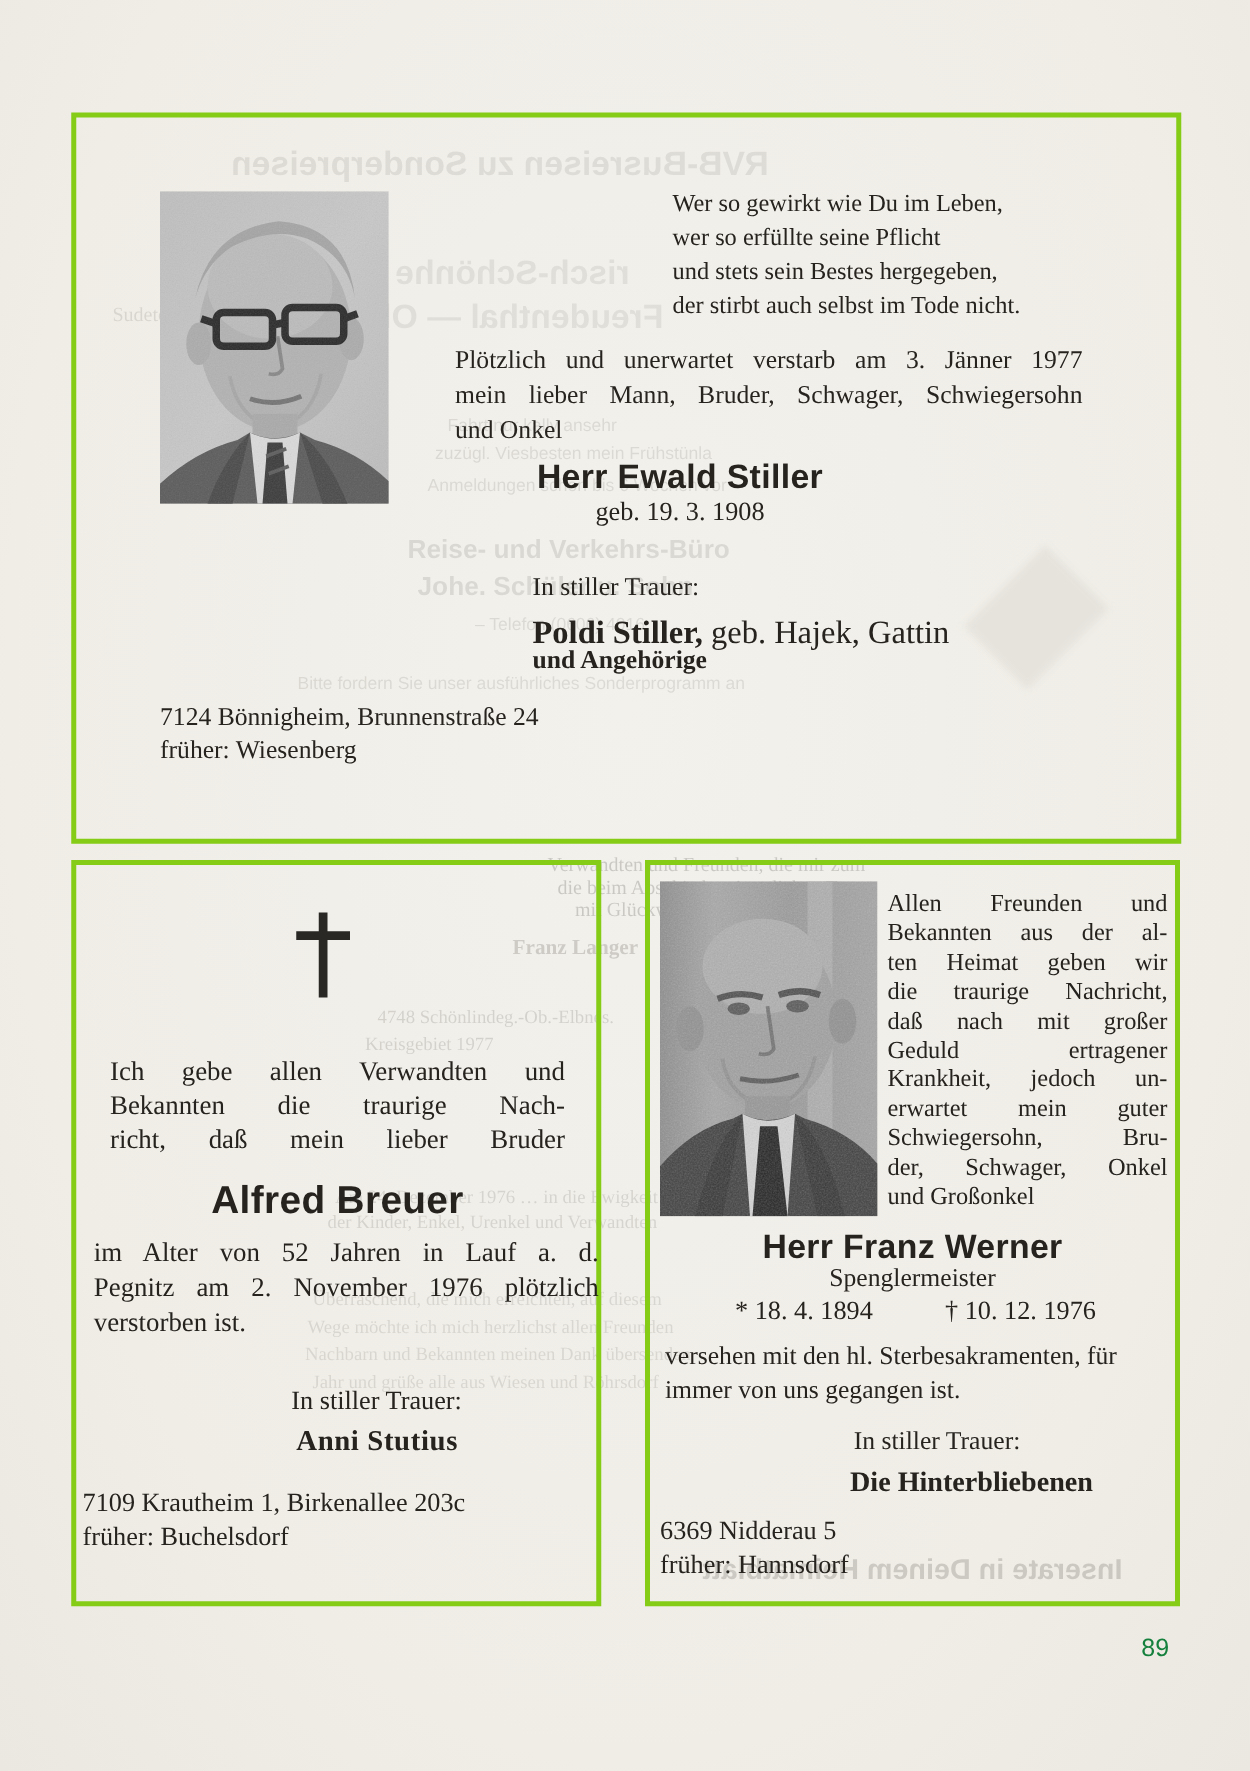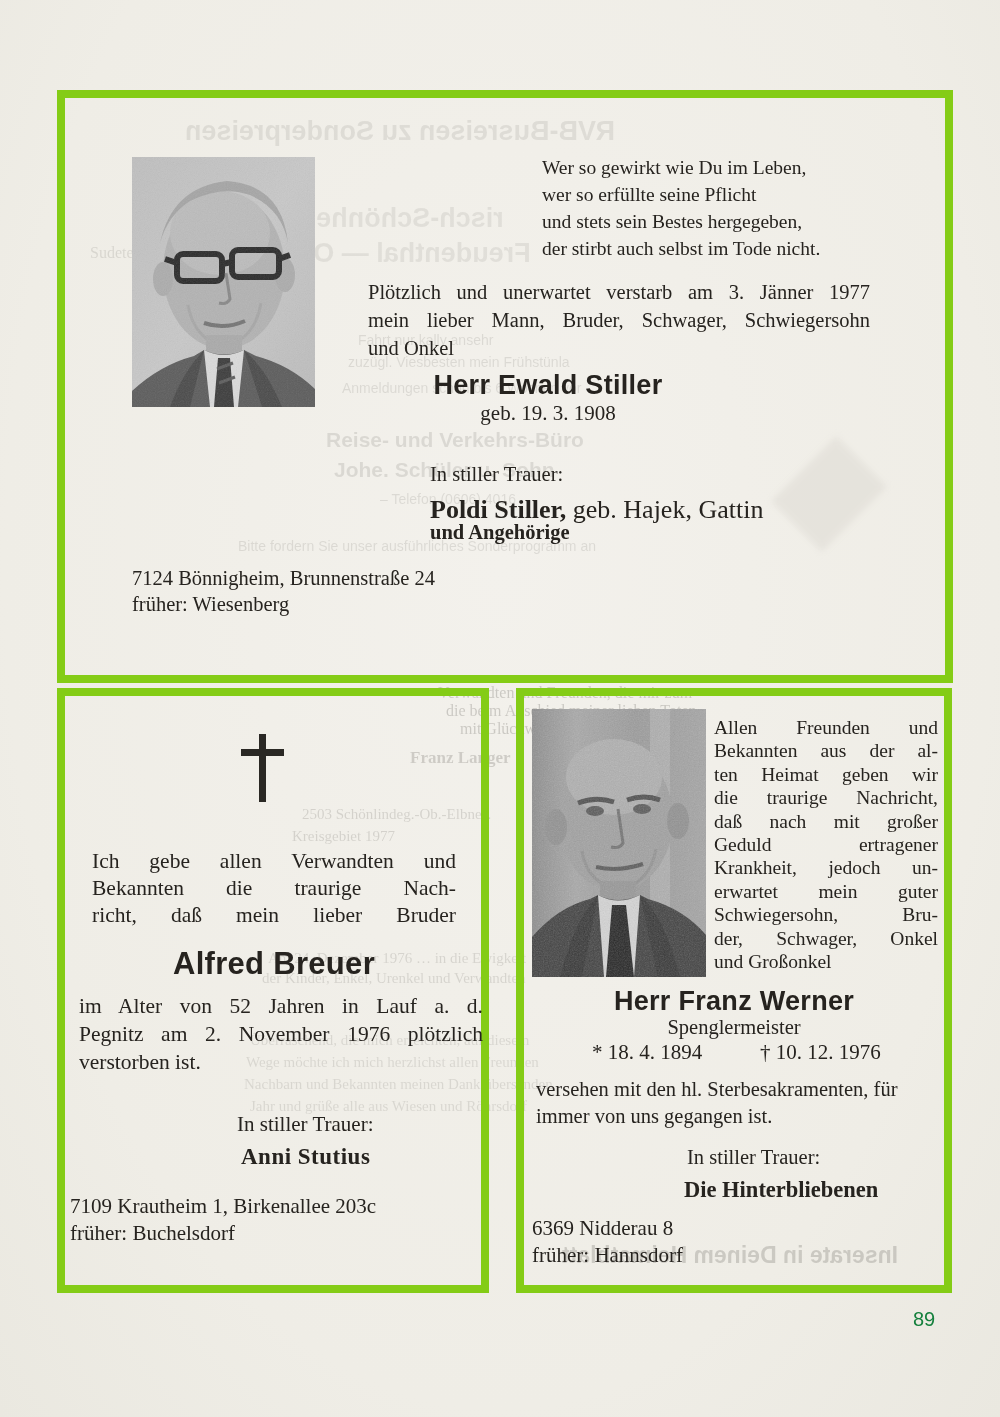--- a/index.html
+++ b/index.html
@@ -4,21 +4,21 @@
 <style>
   html,body{margin:0;padding:0;}
   body{
     width:1000px;height:1417px;
     background:radial-gradient(ellipse at 50% 40%, #f3f1ec 0%, #efede6 70%, #eae8e0 100%);
     font-family:"Liberation Serif", serif;
     color:#26231f;
     position:relative;overflow:hidden;
   }
   .page{position:absolute;inset:0;}
-  .notice{position:absolute;border:8px solid #84cc16;background:transparent;z-index:2;}
+  .notice{position:absolute;border:4px solid #84cc16;background:transparent;z-index:2;}
   .abs{position:absolute;}
   .serif{font-family:"Liberation Serif", serif;}
   .sansb{font-family:"Liberation Sans", sans-serif;font-weight:bold;letter-spacing:.3px;}
   .b{font-weight:bold;}
   .ctr{text-align:center;}
   .jl{text-align:justify;text-align-last:justify;}
   .nw{white-space:nowrap;}
   
   .gh{position:absolute;color:#413e38;filter:blur(.6px);white-space:nowrap;z-index:1;font-family:"Liberation Serif", serif;}
   .gh.sans{font-family:Liberation Sans, sans-serif;}
@@ -45,21 +45,21 @@
   <span class="gh sans" style="left:348px;top:354px;font-size:14px;opacity:.12">zuzügl. Viesbesten mein Frühstünla</span>
   <span class="gh sans" style="left:342px;top:380px;font-size:14px;opacity:.12">Anmeldungen schon bis 6 Wochen vor</span>
   <span class="gh sans bb" style="left:326px;top:428px;font-size:21px;opacity:.13">Reise- und Verkehrs-Büro</span>
   <span class="gh sans bb" style="left:334px;top:458px;font-size:21px;opacity:.13">Johe. Schüler u. Sohn</span>
   <span class="gh sans" style="left:380px;top:491px;font-size:14px;opacity:.12">– Telefon (0606) 4016</span>
   <span class="gh sans" style="left:238px;top:538px;font-size:14px;opacity:.12">Bitte fordern Sie unser ausführliches Sonderprogramm an</span>
   <span class="gh" style="left:438px;top:684px;font-size:16px;opacity:.22">Verwandten und Freunden, die mir zum</span>
   <span class="gh" style="left:446px;top:702px;font-size:16px;opacity:.22">die beim Abschied meiner lieben Toten</span>
   <span class="gh" style="left:460px;top:720px;font-size:16px;opacity:.22">mit Glückwünschen erfreuten</span>
   <span class="gh bb" style="left:410px;top:748px;font-size:17px;opacity:.20">Franz Langer</span>
-  <span class="gh" style="left:302px;top:806px;font-size:15px;opacity:.16">2503 Schönlindeg.-Ob.-Elbnes.</span>
+  <span class="gh" style="left:302px;top:806px;font-size:15px;opacity:.16">4748 Schönlindeg.-Ob.-Elbnes.</span>
   <span class="gh" style="left:292px;top:828px;font-size:15px;opacity:.16">Kreisgebiet 1977</span>
   <span class="gh" style="left:268px;top:950px;font-size:15px;opacity:.15">Am 24. Dezember 1976 … in die Ewigkeit</span>
   <span class="gh" style="left:262px;top:970px;font-size:15px;opacity:.15">der Kinder, Enkel, Urenkel und Verwandten</span>
   <span class="gh" style="left:250px;top:1032px;font-size:15px;opacity:.13">Überraschend, die mich erreichten, auf diesem</span>
   <span class="gh" style="left:246px;top:1054px;font-size:15px;opacity:.13">Wege möchte ich mich herzlichst allen Freunden</span>
   <span class="gh" style="left:244px;top:1076px;font-size:15px;opacity:.13">Nachbarn und Bekannten meinen Dank übersenden</span>
   <span class="gh" style="left:250px;top:1098px;font-size:15px;opacity:.13">Jahr und grüße alle aus Wiesen und Röhrsdorf</span>
   <span class="gh m sans bb" style="left:520px;top:1242px;width:420px;font-size:23px;opacity:.20">Inserate in Deinem Heimatblatt</span>
   <div class="diamond"></div>
 
@@ -218,18 +218,18 @@
     <span class="abs serif" style="left:236px;top:344px;font-size:21px;">† 10. 12. 1976</span>
 
     <div class="abs serif" style="left:12px;top:380px;width:408px;font-size:20.5px;line-height:27px;">
       <div>versehen mit den hl. Sterbesakramenten, für</div>
       <div>immer von uns gegangen ist.</div>
     </div>
 
     <div class="abs serif" style="left:163px;top:450px;font-size:20.5px;">In stiller Trauer:</div>
     <div class="abs serif b" style="left:160px;top:481px;font-size:22.5px;">Die Hinterbliebenen</div>
 
-    <div class="abs serif" style="left:8px;top:520px;font-size:21px;">6369 Nidderau 8</div>
+    <div class="abs serif" style="left:8px;top:520px;font-size:21px;">6369 Nidderau 5</div>
     <div class="abs serif" style="left:8px;top:547px;font-size:21px;">früher: Hannsdorf</div>
   </div>
 
   <div class="pgnum" style="left:913px;top:1308px;">89</div>
 </div>
 
 </body></html>

